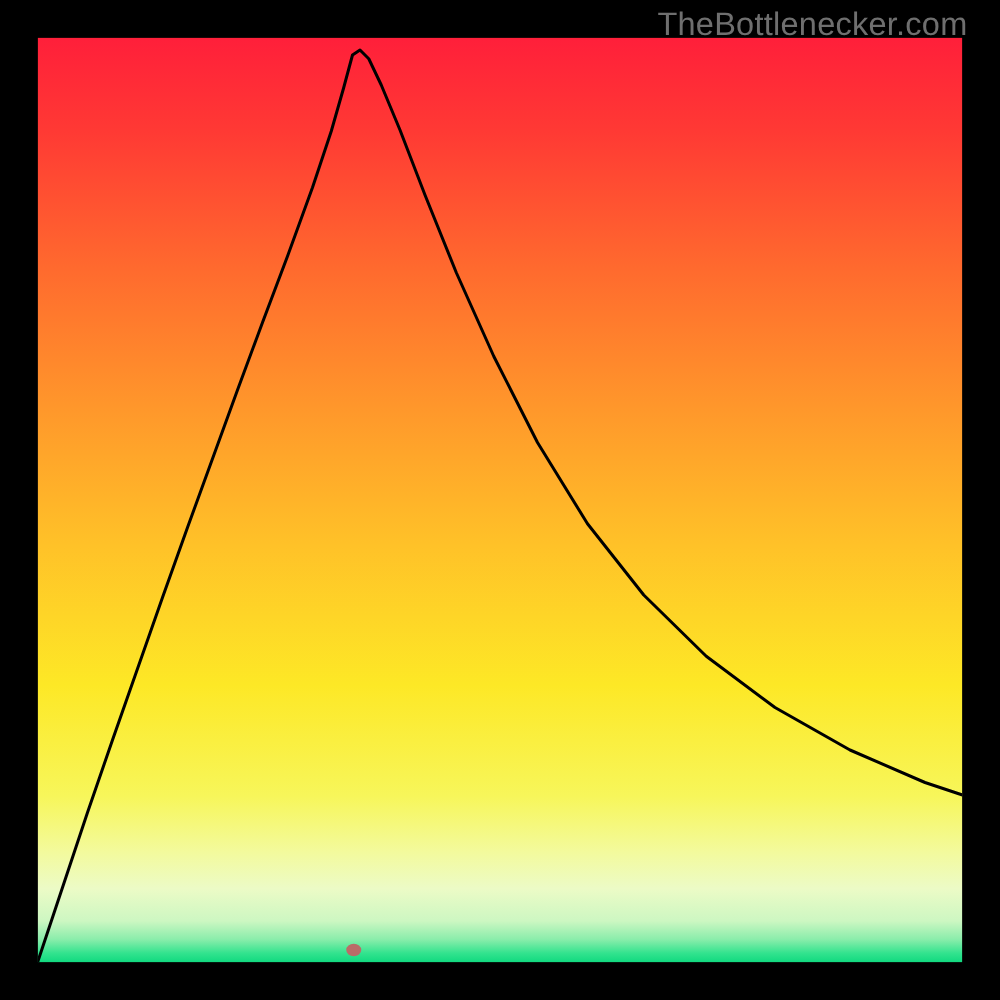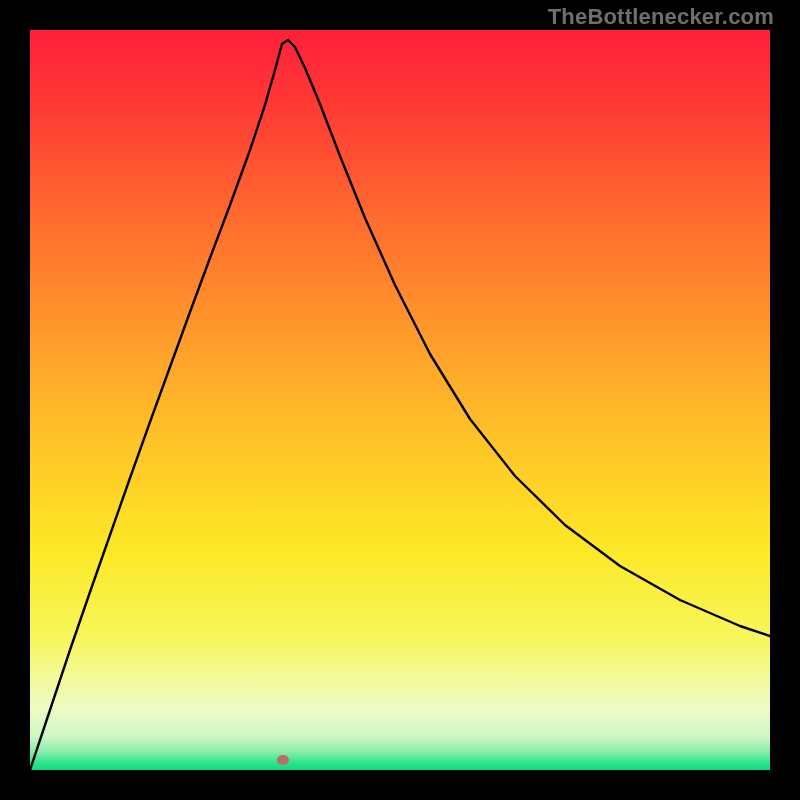--- a/index.html
+++ b/index.html
@@ -23,22 +23,22 @@
     left: 30px;
     width: 740px;
     height: 740px;
     overflow: hidden;
   }
   .watermark {
     position: absolute;
     top: 4px;
     right: 26px;
     color: #6f6f6f;
-    font-size: 22px;
-    font-weight: 700;
+    font-size: 26px;
+    font-weight: 400;
     letter-spacing: 0.2px;
     z-index: 10;
   }
 </style>
 </head>
 <body>
 
 <div class="frame">
   <div class="watermark">TheBottlenecker.com</div>
 

